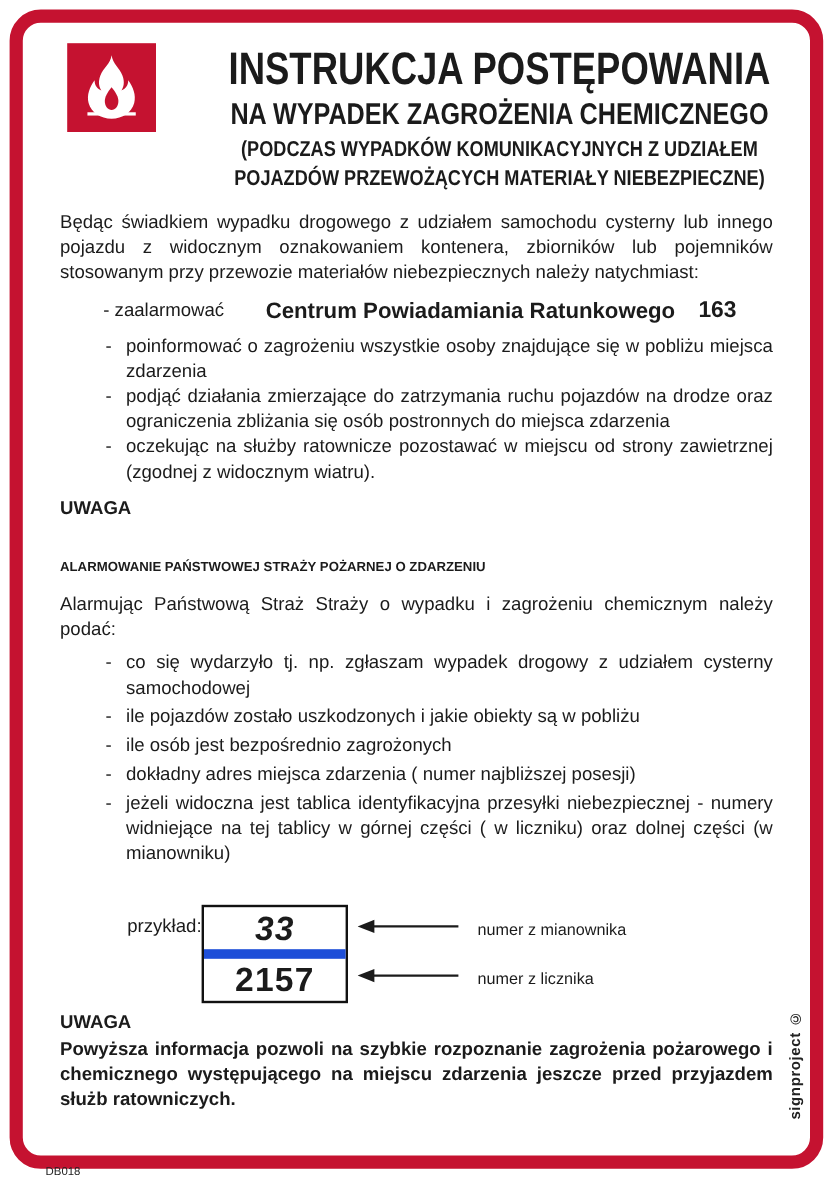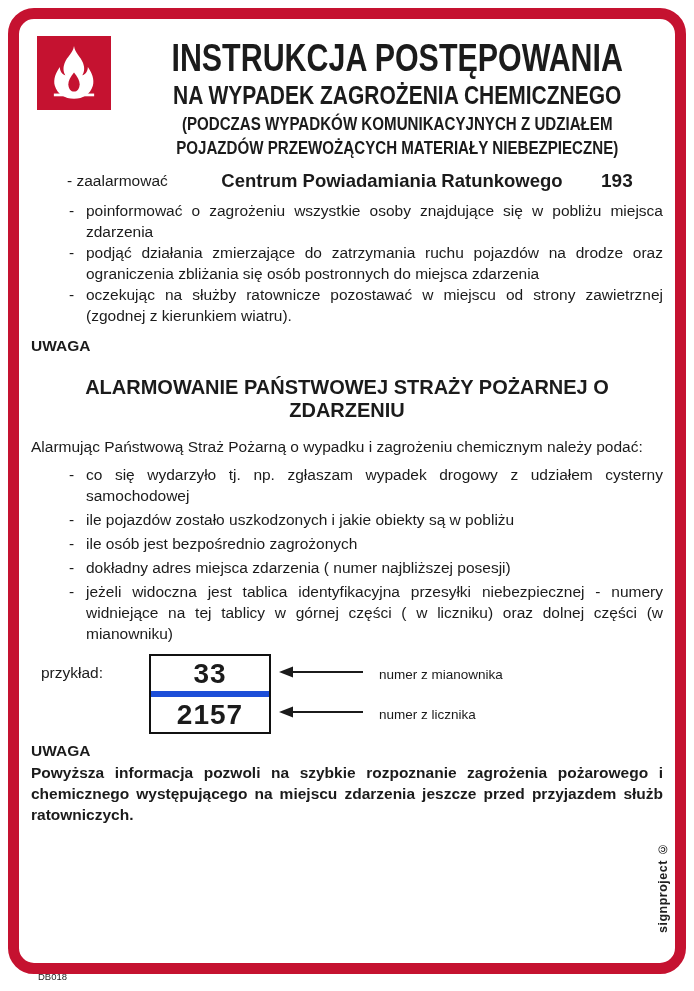--- a/index.html
+++ b/index.html
@@ -5,21 +5,21 @@
   html, body { margin:0; padding:0; }
   body {
     width:694px; height:991px; background:#ffffff; position:relative;
     font-family:"Liberation Sans", sans-serif; color:#1b1b1b;
     -webkit-font-smoothing:antialiased;
   }
   .sheet {
     position:absolute; left:8px; top:8px; width:656px; height:944px;
     border:11px solid #c51230; border-radius:26px; background:#fff;
   }
-  .content { position:absolute; left:0; top:0; right:0; bottom:0; padding:0 12px; }
+  .content { position:absolute; left:0; top:0; right:0; bottom:0; padding:0 31px; }
 
   
   .header { display:flex; margin-top:17px; }
   .flam-box {
     width:74px; height:74px; background:#c51230; flex:0 0 74px;
     display:flex; align-items:center; justify-content:center; margin-left:6px;
   }
   .header-text { flex:1; text-align:center; padding-left:4px; }
   .doc-title {
     font-size:38px; font-weight:bold; line-height:44px; white-space:nowrap;
@@ -47,33 +47,33 @@
   .blist { margin-top:7px; }
   .li { display:flex; margin-left:38px; }
   .li .dash { width:17px; flex:0 0 17px; font-size:15.5px; line-height:21px; }
   .li .li-text { flex:1; font-size:15.5px; line-height:21px; text-align:justify; }
   .blist2 .li { margin-top:3px; }
 
   .uwaga-title { font-weight:bold; font-size:15.5px; margin-top:11px; }
   .uwaga-text { font-weight:bold; font-size:15.5px; line-height:21px; text-align:justify; margin-top:2px; }
 
   .section-heading {
-    text-align:center; font-weight:bold; font-size:20px; margin-top:21px;
+    text-align:left; font-weight:bold; font-size:11px; margin-top:34px;
   }
   .sec2-intro { margin-top:14px; }
 
   
-  .example { display:flex; margin-top:10px; margin-left:10px; }
+  .example { display:flex; margin-top:32px; margin-left:10px;text-align:right; }
   .example-label { width:108px; font-size:15.5px; padding-top:10px; }
   .plate { width:118px; border:2px solid #111; }
   .plate-cell {
     height:35px; display:flex; align-items:center; justify-content:center;
     font-weight:bold; font-size:28px; letter-spacing:1px;
   }
-  .plate-cell.top { border-bottom:6px solid #1d4ed8; }
+  .plate-cell.top { border-bottom:8px solid #1d4ed8;font-style:italic; }
   .arrows { display:flex; flex-direction:column; justify-content:space-around; margin-left:8px; }
   .arrow-row { display:flex; align-items:center; height:37px; }
   .arrow-row .cap { font-size:13.5px; margin-left:14px; }
 
   .brand-vert {
     position:absolute; right:3px; bottom:30px; width:16px; height:110px;
     font-size:12.5px; color:#222; font-weight:bold;
     writing-mode:vertical-rl; transform:rotate(180deg); text-align:left;
     letter-spacing:0.5px;
   }
@@ -96,49 +96,50 @@
         </span>
       </div>
       <div class="header-text">
         <div class="doc-title">INSTRUKCJA POSTĘPOWANIA</div>
         <div class="doc-sub1">NA WYPADEK ZAGROŻENIA CHEMICZNEGO</div>
         <div class="doc-sub2">(PODCZAS WYPADKÓW KOMUNIKACYJNYCH Z UDZIAŁEM</div>
         <div class="doc-sub2" style="margin-top:0;">POJAZDÓW PRZEWOŻĄCYCH MATERIAŁY NIEBEZPIECZNE)</div>
       </div>
     </div>
 
+    <div class="para intro">Będąc świadkiem wypadku drogowego z udziałem samochodu cysterny lub innego pojazdu z widocznym oznakowaniem kontenera, zbiorników lub pojemników stosowanym przy przewozie materiałów niebezpiecznych należy natychmiast:</div>
 
     <div class="alarm">
       <div class="alarm-row">
         <span class="alarm-left"><span>-</span> <span>zaalarmować</span></span>
         <span class="alarm-mid">Centrum Powiadamiania Ratunkowego</span>
-        <span class="alarm-num">193</span>
+        <span class="alarm-num">163</span>
       </div>
     </div>
 
     <div class="blist">
       <div class="li">
         <span class="dash">-</span>
         <div class="li-text">poinformować o zagrożeniu wszystkie osoby znajdujące się w pobliżu miejsca zdarzenia</div>
       </div>
       <div class="li">
         <span class="dash">-</span>
         <div class="li-text">podjąć działania zmierzające do zatrzymania ruchu pojazdów na drodze oraz ograniczenia zbliżania się osób postronnych do miejsca zdarzenia</div>
       </div>
       <div class="li">
         <span class="dash">-</span>
-        <div class="li-text">oczekując na służby ratownicze pozostawać w miejscu od strony zawietrznej (zgodnej z kierunkiem wiatru).</div>
+        <div class="li-text">oczekując na służby ratownicze pozostawać w miejscu od strony zawietrznej (zgodnej z widocznym wiatru).</div>
       </div>
     </div>
 
     <div class="uwaga-title">UWAGA</div>
 
     <div class="section-heading">ALARMOWANIE PAŃSTWOWEJ STRAŻY POŻARNEJ O ZDARZENIU</div>
 
-    <div class="para sec2-intro">Alarmując Państwową Straż Pożarną o wypadku i zagrożeniu chemicznym należy podać:</div>
+    <div class="para sec2-intro">Alarmując Państwową Straż Straży o wypadku i zagrożeniu chemicznym należy podać:</div>
 
     <div class="blist blist2">
       <div class="li">
         <span class="dash">-</span>
         <div class="li-text">co się wydarzyło tj. np. zgłaszam wypadek drogowy z udziałem cysterny samochodowej</div>
       </div>
       <div class="li">
         <span class="dash">-</span>
         <div class="li-text">ile pojazdów zostało uszkodzonych i jakie obiekty są w pobliżu</div>
       </div>

